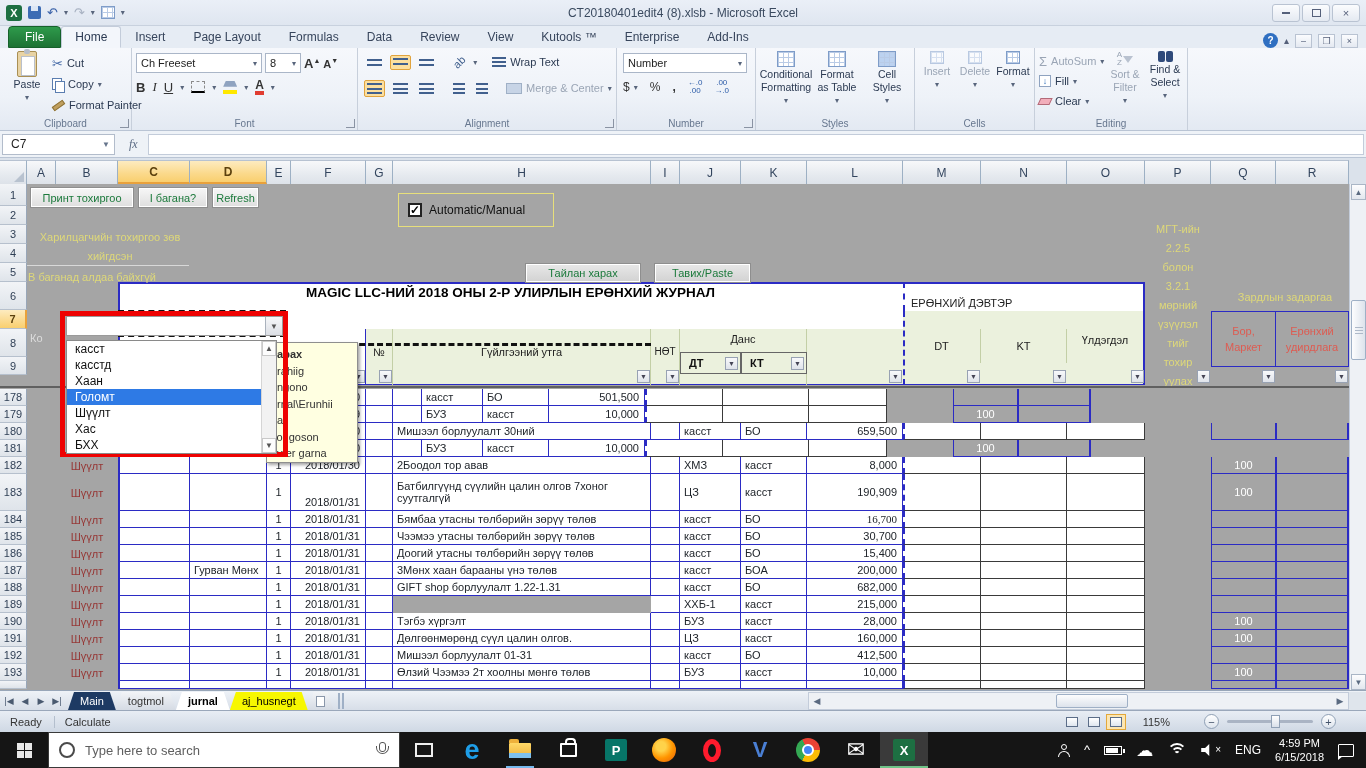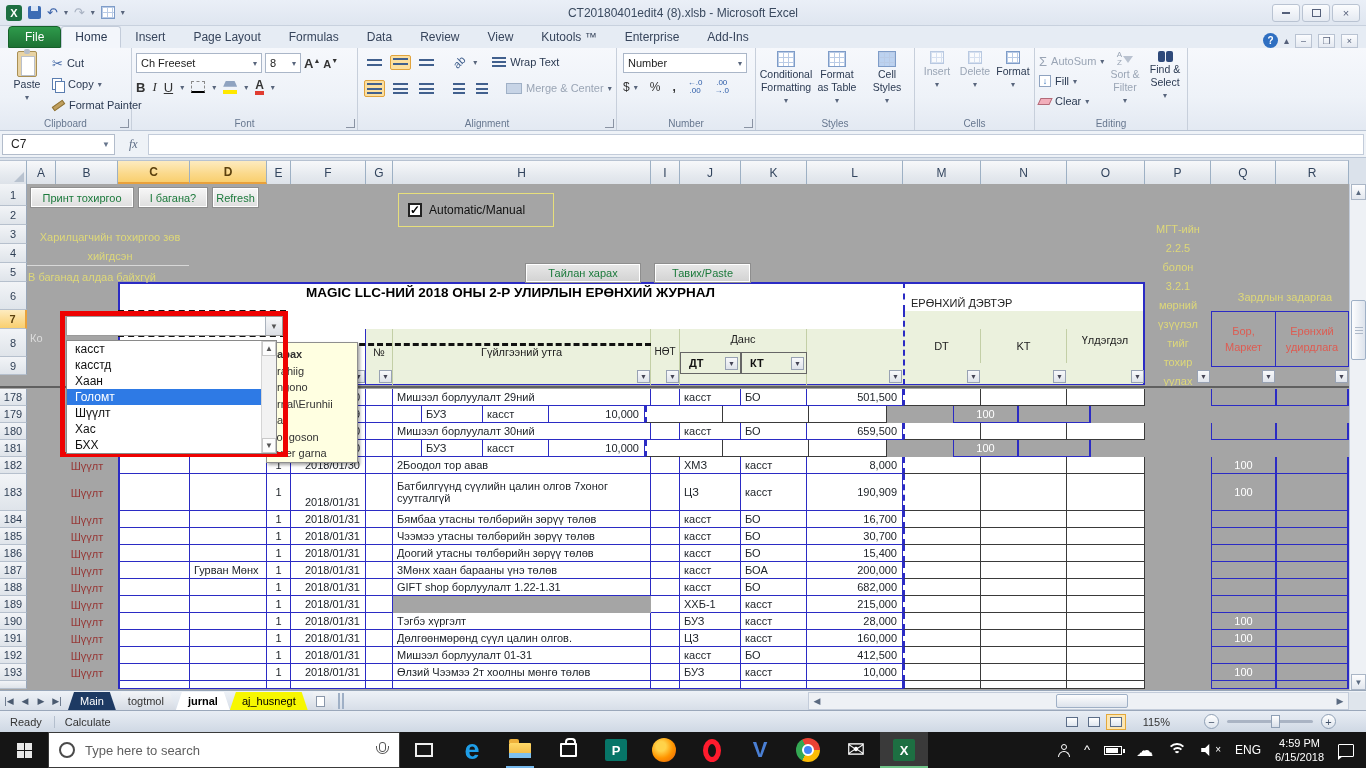--- a/index.html
+++ b/index.html
@@ -591,21 +591,20 @@
     <div id="data-rows">
         <div class="drow" style="height: 17px;">
           <div class="dc c-rowhdr" style="width: 27px;">178</div>
           <div class="dc c-gray" style="width: 29px;"></div>
           <div class="dc c-gray c-shuult" style="width: 62px;"></div>
           <div class="dc c-white c-cleft" style="width: 72px;"></div>
           <div class="dc c-white left" style="width: 77px;"></div>
           <div class="dc c-white center" style="width: 24px;"></div>
           <div class="dc c-white right" style="width: 75px;">0</div>
           <div class="dc c-white" style="width: 27px;"></div>
-          <div class="dc c-white left" style="width: 258px;">Мишээл борлуулалт 29ний</div>
           <div class="dc c-white" style="width: 29px;"></div>
           <div class="dc c-white left" style="width: 61px;">касст</div>
           <div class="dc c-white left" style="width: 66px;">БО</div>
           <div class="dc c-white right" style="width: 96px;">501,500</div>
           <div class="dc c-mno c-mleft" style="width: 78px;"></div>
           <div class="dc c-mno" style="width: 86px;"></div>
           <div class="dc c-mno" style="width: 78px;"></div>
           <div class="dc c-gray" style="width: 66px;"></div>
           <div class="dc c-q center" style="width: 65px;"></div>
           <div class="dc c-q c-rright" style="width: 73px;"></div>
@@ -719,21 +718,21 @@
           <div class="dc c-gray c-shuult" style="width: 62px;">Шүүлт</div>
           <div class="dc c-white c-cleft" style="width: 72px;"></div>
           <div class="dc c-white left" style="width: 77px;"></div>
           <div class="dc c-white center" style="width: 24px;">1</div>
           <div class="dc c-white right" style="width: 75px;">2018/01/31</div>
           <div class="dc c-white" style="width: 27px;"></div>
           <div class="dc c-white left" style="width: 258px;">Бямбаа утасны төлбөрийн зөрүү төлөв</div>
           <div class="dc c-white" style="width: 29px;"></div>
           <div class="dc c-white left" style="width: 61px;">касст</div>
           <div class="dc c-white left" style="width: 66px;">БО</div>
-          <div class="dc c-white right" style="width: 96px;">16,700</div>
+          <div class="dc c-white right" style="width: 96px; font-family: Liberation Serif, serif;">16,700</div>
           <div class="dc c-mno c-mleft" style="width: 78px;"></div>
           <div class="dc c-mno" style="width: 86px;"></div>
           <div class="dc c-mno" style="width: 78px;"></div>
           <div class="dc c-gray" style="width: 66px;"></div>
           <div class="dc c-q center" style="width: 65px;"></div>
           <div class="dc c-q c-rright" style="width: 73px;"></div>
         </div>
         <div class="drow" style="height: 17px;">
           <div class="dc c-rowhdr" style="width: 27px;">185</div>
           <div class="dc c-gray" style="width: 29px;"></div>

